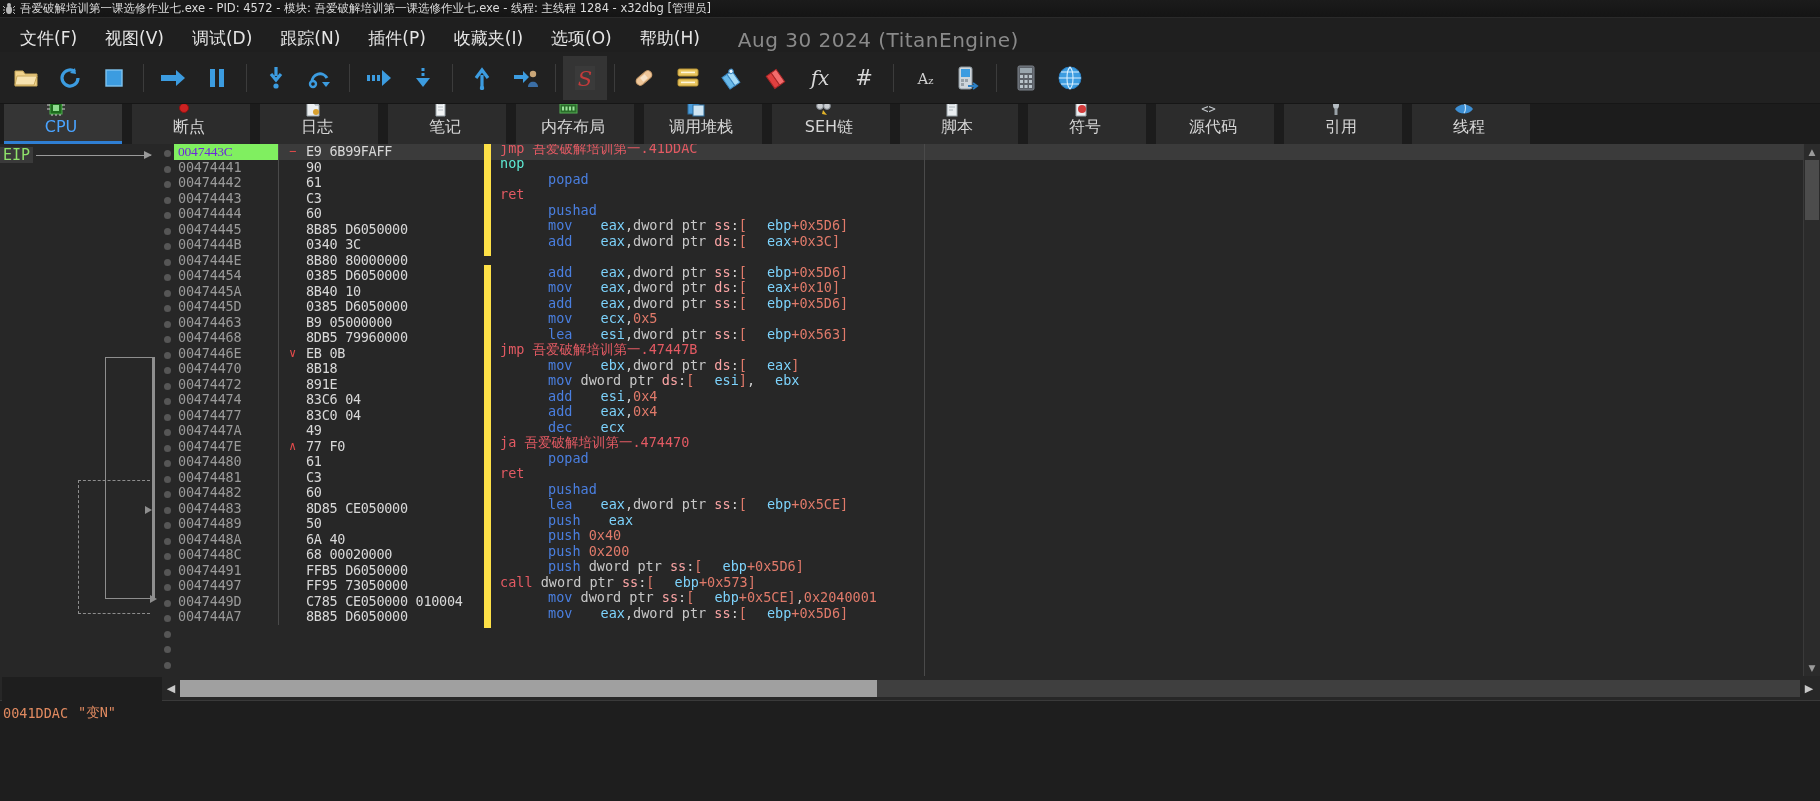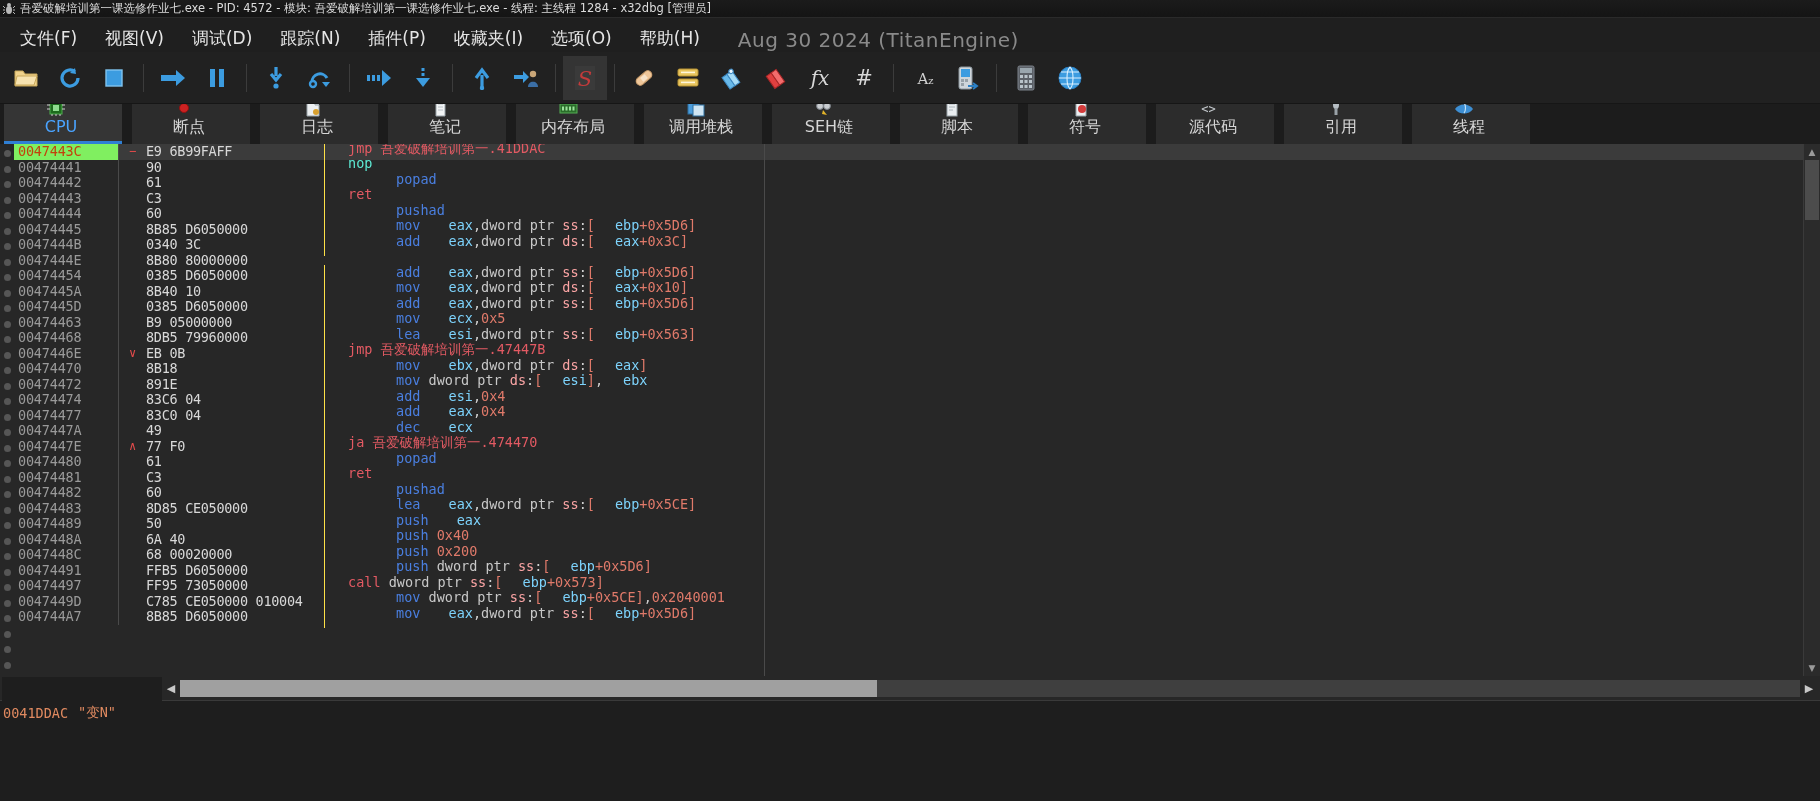--- a/index.html
+++ b/index.html
@@ -195,41 +195,42 @@
   .row.current { background: #3b3b3b; }
   .c-addr {
     width: 104px;
     flex: 0 0 auto;
     padding-left: 4px;
     color: #9a9a9a;
     letter-spacing: -0.2px;
   }
   .row.current .c-addr {
     background: #80ef60;
-    color: #c2410c;
+    color: #6d28d9;
+    font-family: Liberation Serif, serif;
   }
   .c-arrowcol {
     width: 28px;
     flex: 0 0 auto;
     text-align: center;
     color: #e34b4b;
     font-size: 12px;
     border-left: 1px solid #4a4a4a;
     height: 15.5px;
   }
   .c-bytes {
     width: 178px;
     flex: 0 0 auto;
     color: #d8d8d8;
     letter-spacing: -0.3px;
   }
   .c-inst {
     flex: 0 0 auto;
-    padding-left: 23px;
-    border-left: 1px solid #fde047;
+    padding-left: 9px;
+    border-left: 7px solid #fde047;
     height: 22px;
     width: 440px;
   }
   .sep-right {
     position: absolute;
     left: 750px; top: 0; bottom: 0;
     width: 1px; background: #4a4a4a;
   }
   
   .mn      { color: #4a7fe0; margin-left: 48px; }
@@ -651,20 +652,30 @@
         <path d="M10 2c2 2 2 8 0 10" fill="none" stroke="#bfe0f7" stroke-width="1.2"></path>
       </svg>
     </span>
     <span>线程</span>
   </div>
 
 </div>
 
 <div class="main">
 
+  <div class="gutter">
+    <div class="eip-label">EIP</div>
+    <div class="eip-arrow"></div>
+
+    <div class="jump-bracket" style="left:105px; top:213px; width:50px; height:242px; border-color:#8e8e8e; border-style:solid;"></div>
+    <div class="jmp-arrow-head" style="left:150px; top:451px;"></div>
+
+    <div class="jump-bracket" style="left:78px; top:336px; width:72px; height:134px;"></div>
+    <div class="jmp-arrow-head" style="left:145px; top:362px;"></div>
+  </div>
 
   <div class="bpcol">
     <div class="bprow">
         <span class="bpdot"></span>
       </div>
     <div class="bprow">
         <span class="bpdot"></span>
       </div>
     <div class="bprow">
         <span class="bpdot"></span>

